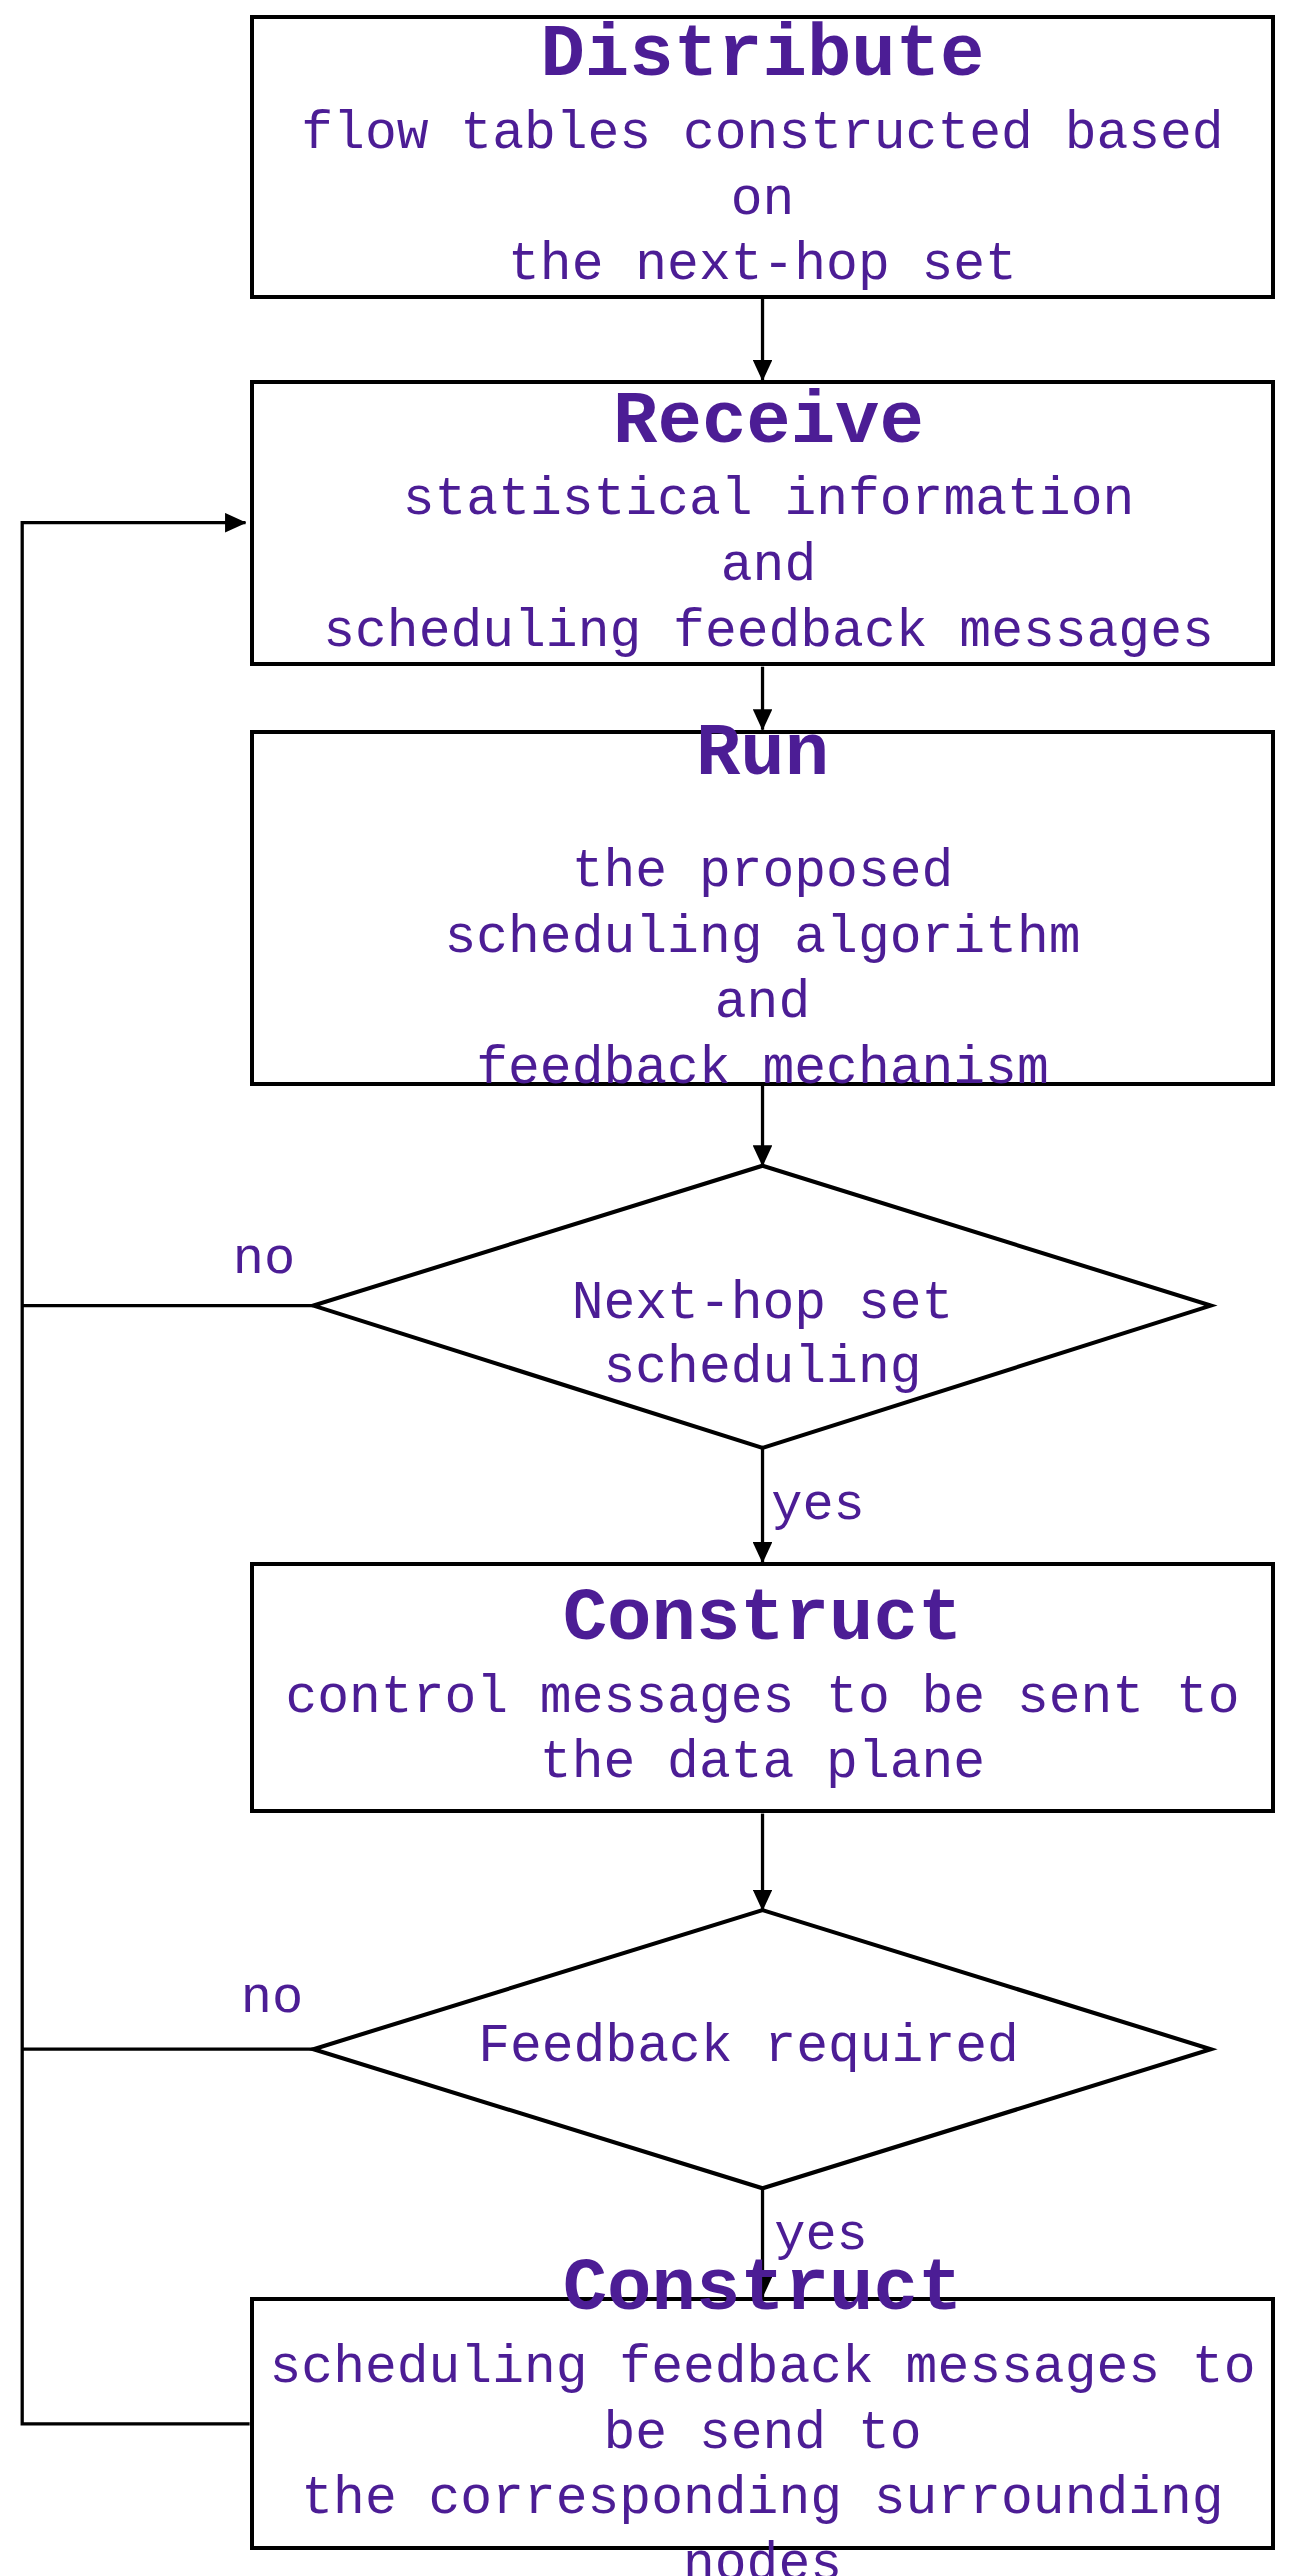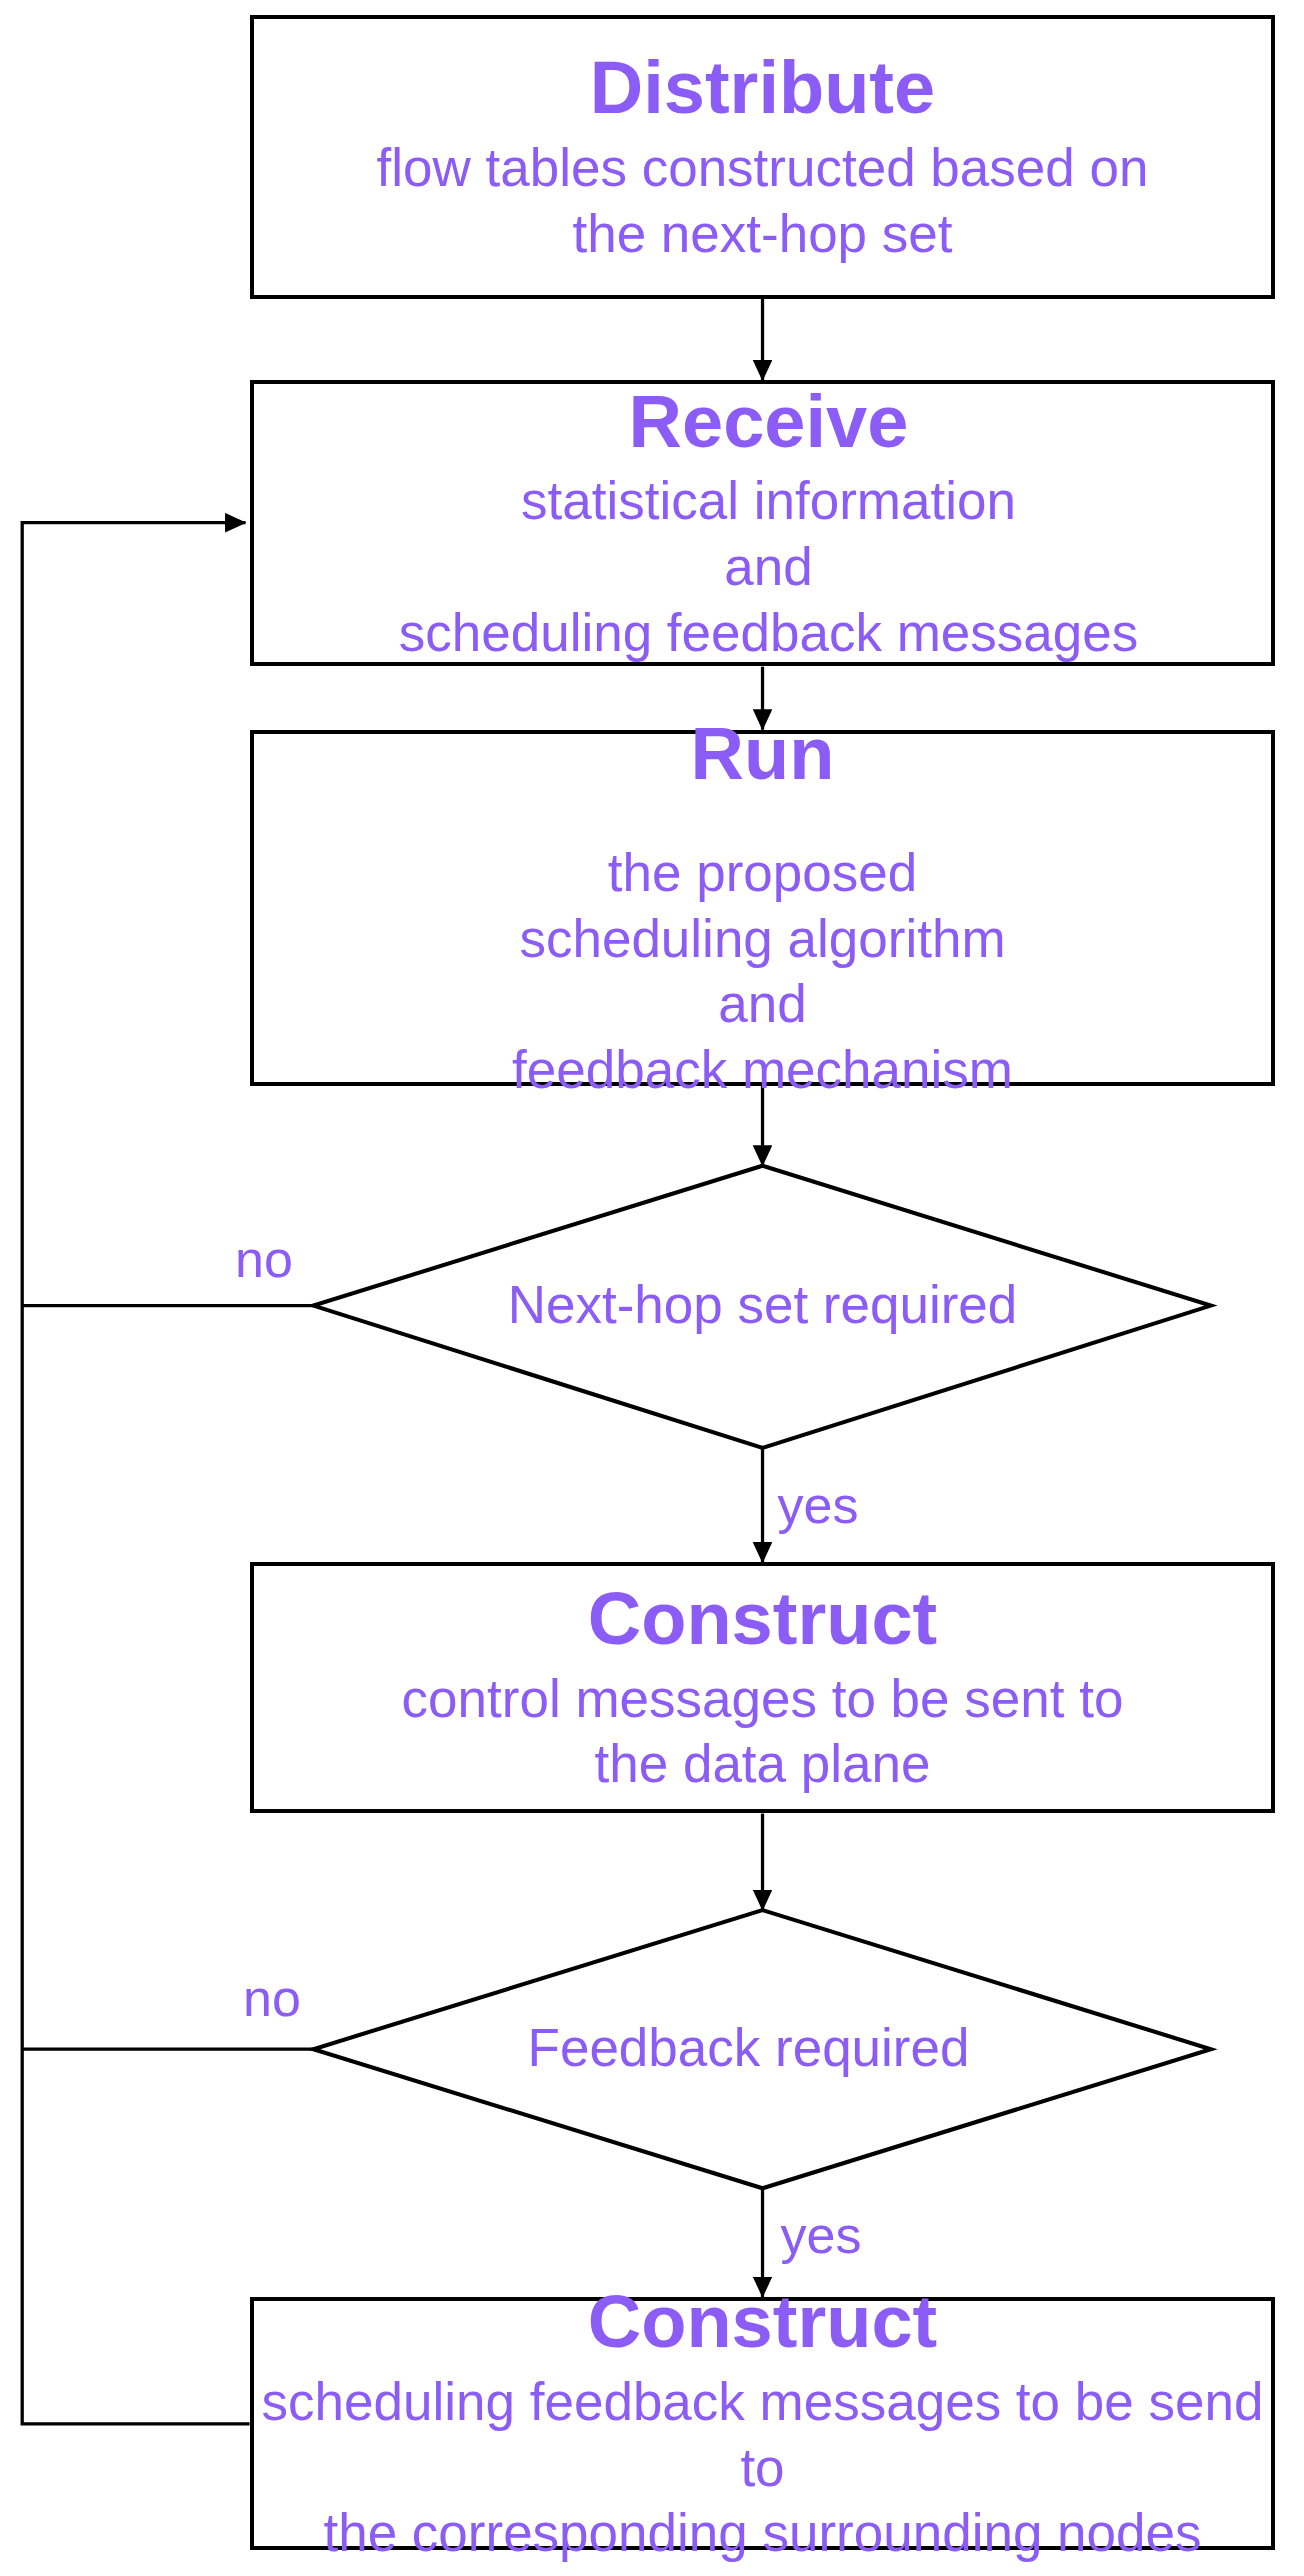--- a/index.html
+++ b/index.html
@@ -5,22 +5,22 @@
   html, body {
     margin: 0;
     padding: 0;
     background: #ffffff;
   }
   .canvas {
     position: relative;
     width: 1305px;
     height: 2576px;
     background: #ffffff;
-    font-family: Liberation Sans, sans-serif;
-    color: #8b5cf6;
+    font-family: Liberation Mono, monospace;
+    color: #4c1d95;
     overflow: hidden;
   }
   .connector-layer {
     position: absolute;
     left: 0;
     top: 0;
     width: 1305px;
     height: 2576px;
   }
   .process-box {
@@ -130,21 +130,21 @@
     <div class="box-body">control messages to be sent to
 the data plane</div>
   </div>
 
   <div class="process-box box-construct-feedback">
     <div class="box-title">Construct</div>
     <div class="box-body">scheduling feedback messages to be send to
 the corresponding surrounding nodes</div>
   </div>
 
-  <div class="decision-label label-next-hop">Next-hop set required</div>
+  <div class="decision-label label-next-hop">Next-hop set scheduling</div>
   <div class="decision-label label-feedback">Feedback required</div>
 
   <div class="edge-label edge-no-1">no</div>
   <div class="edge-label edge-yes-1">yes</div>
   <div class="edge-label edge-no-2">no</div>
   <div class="edge-label edge-yes-2">yes</div>
 
 </div>
 
 

